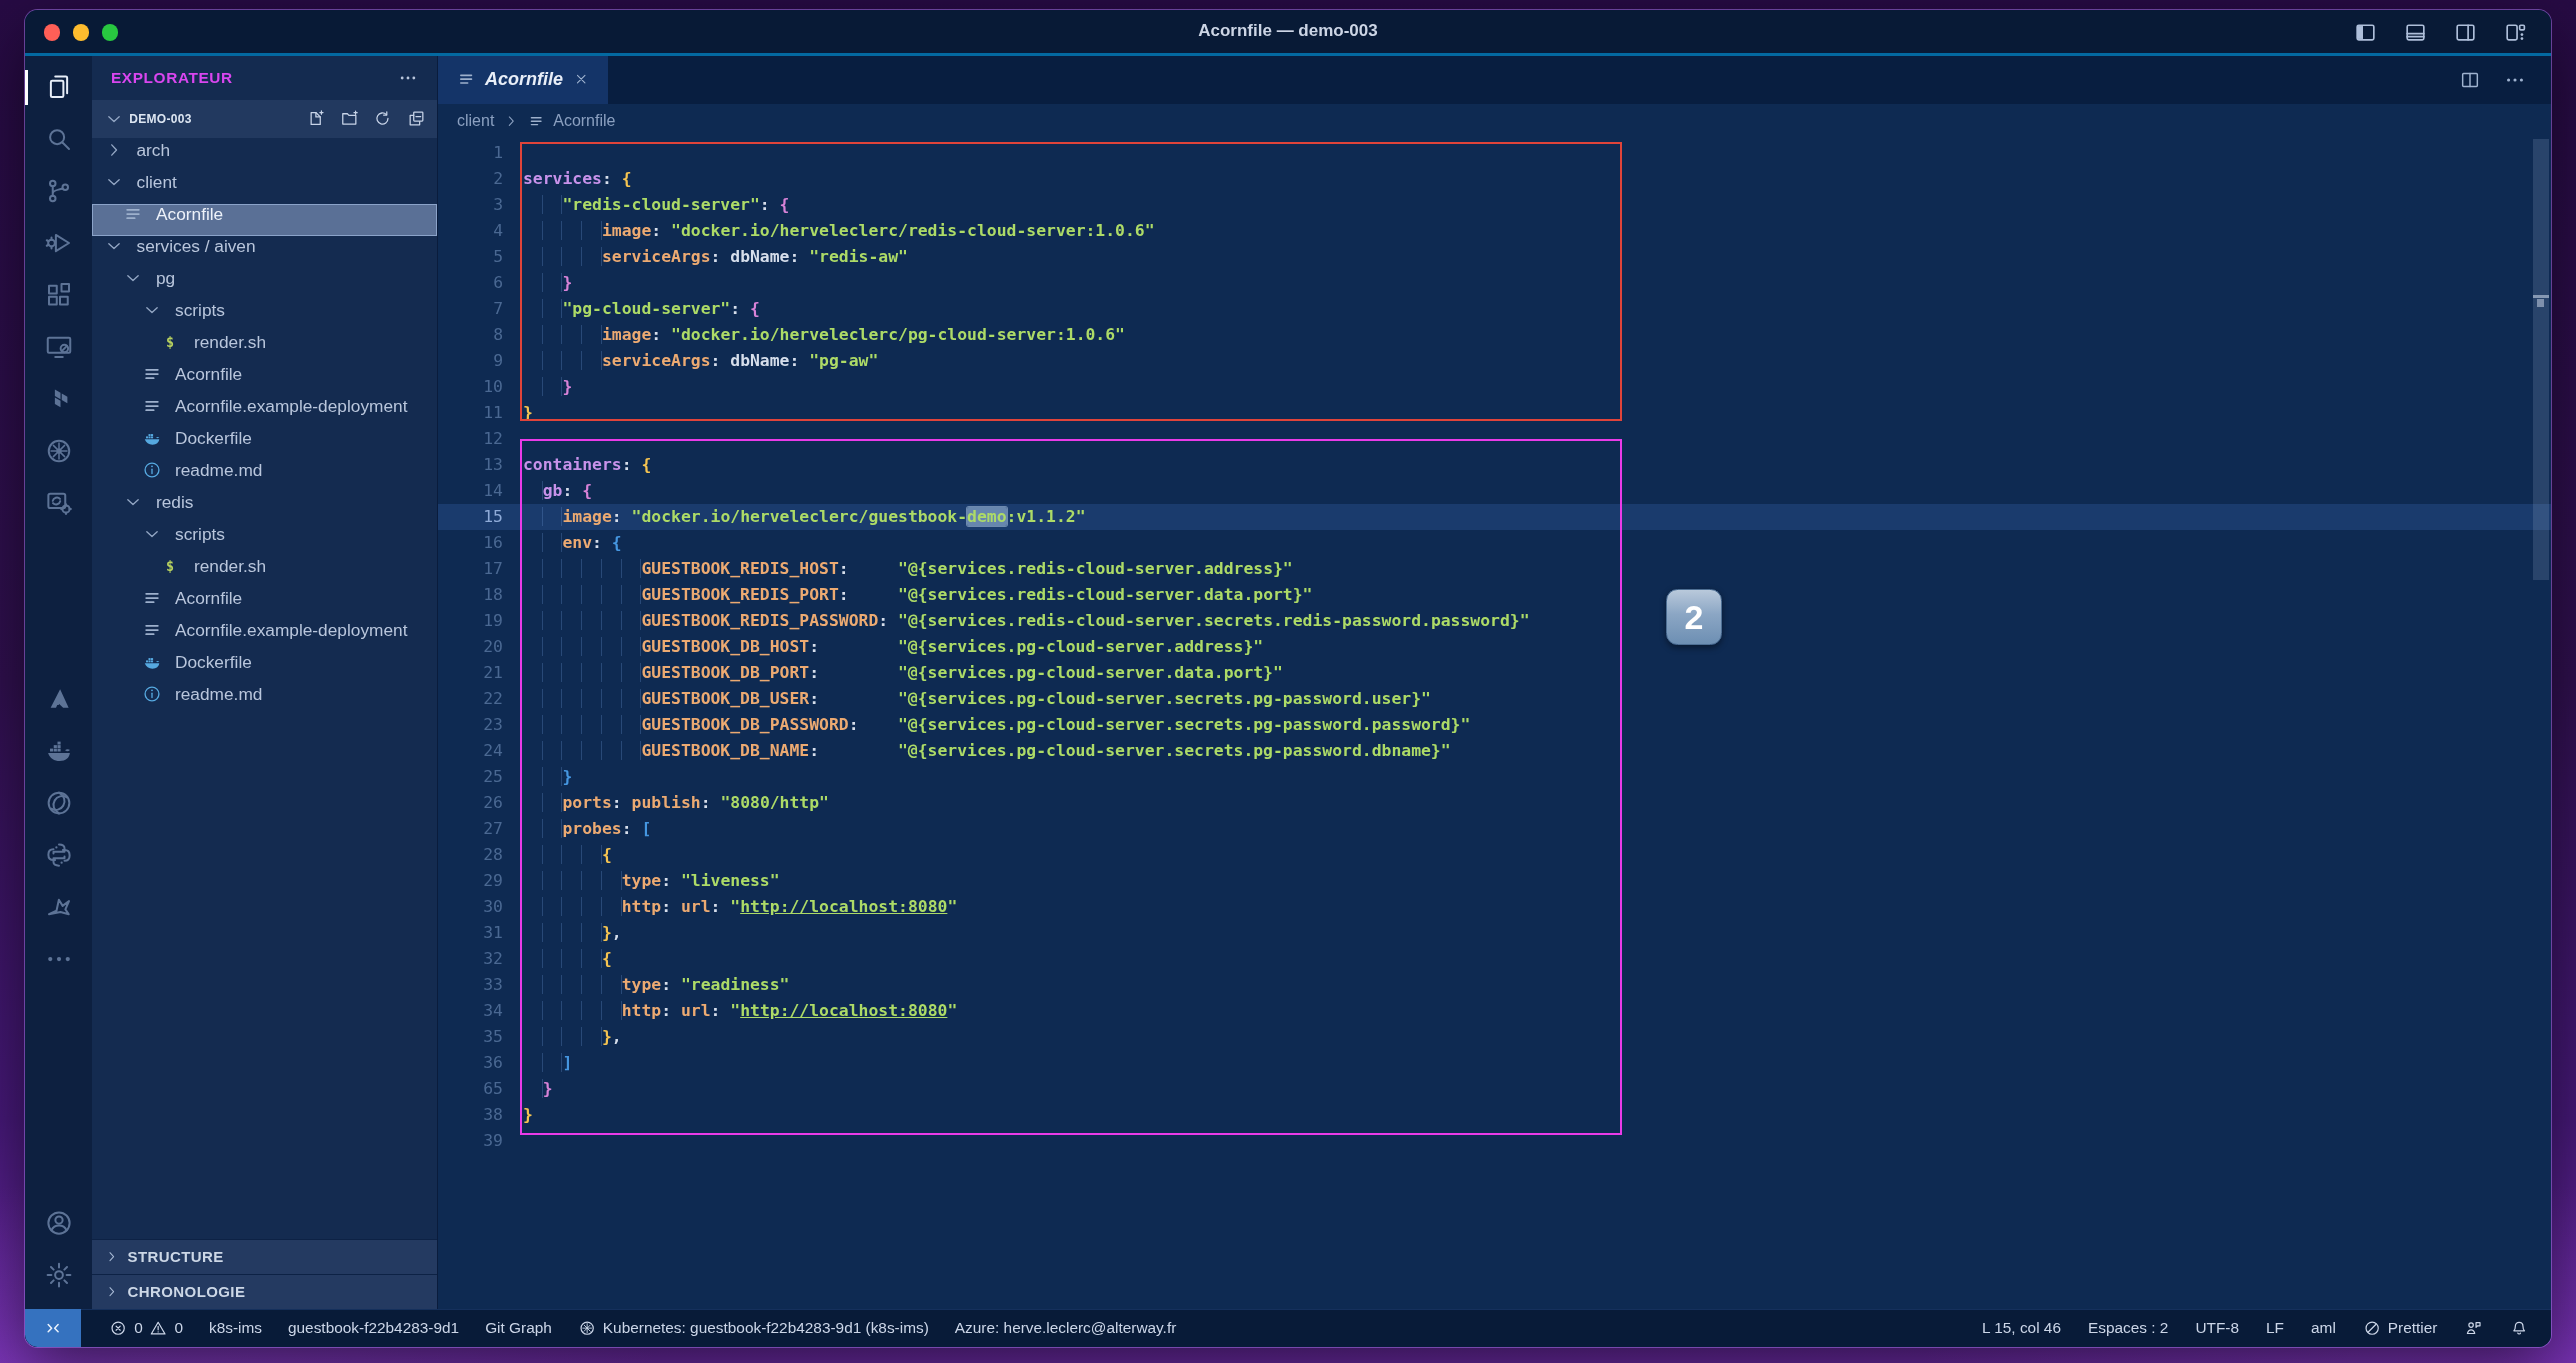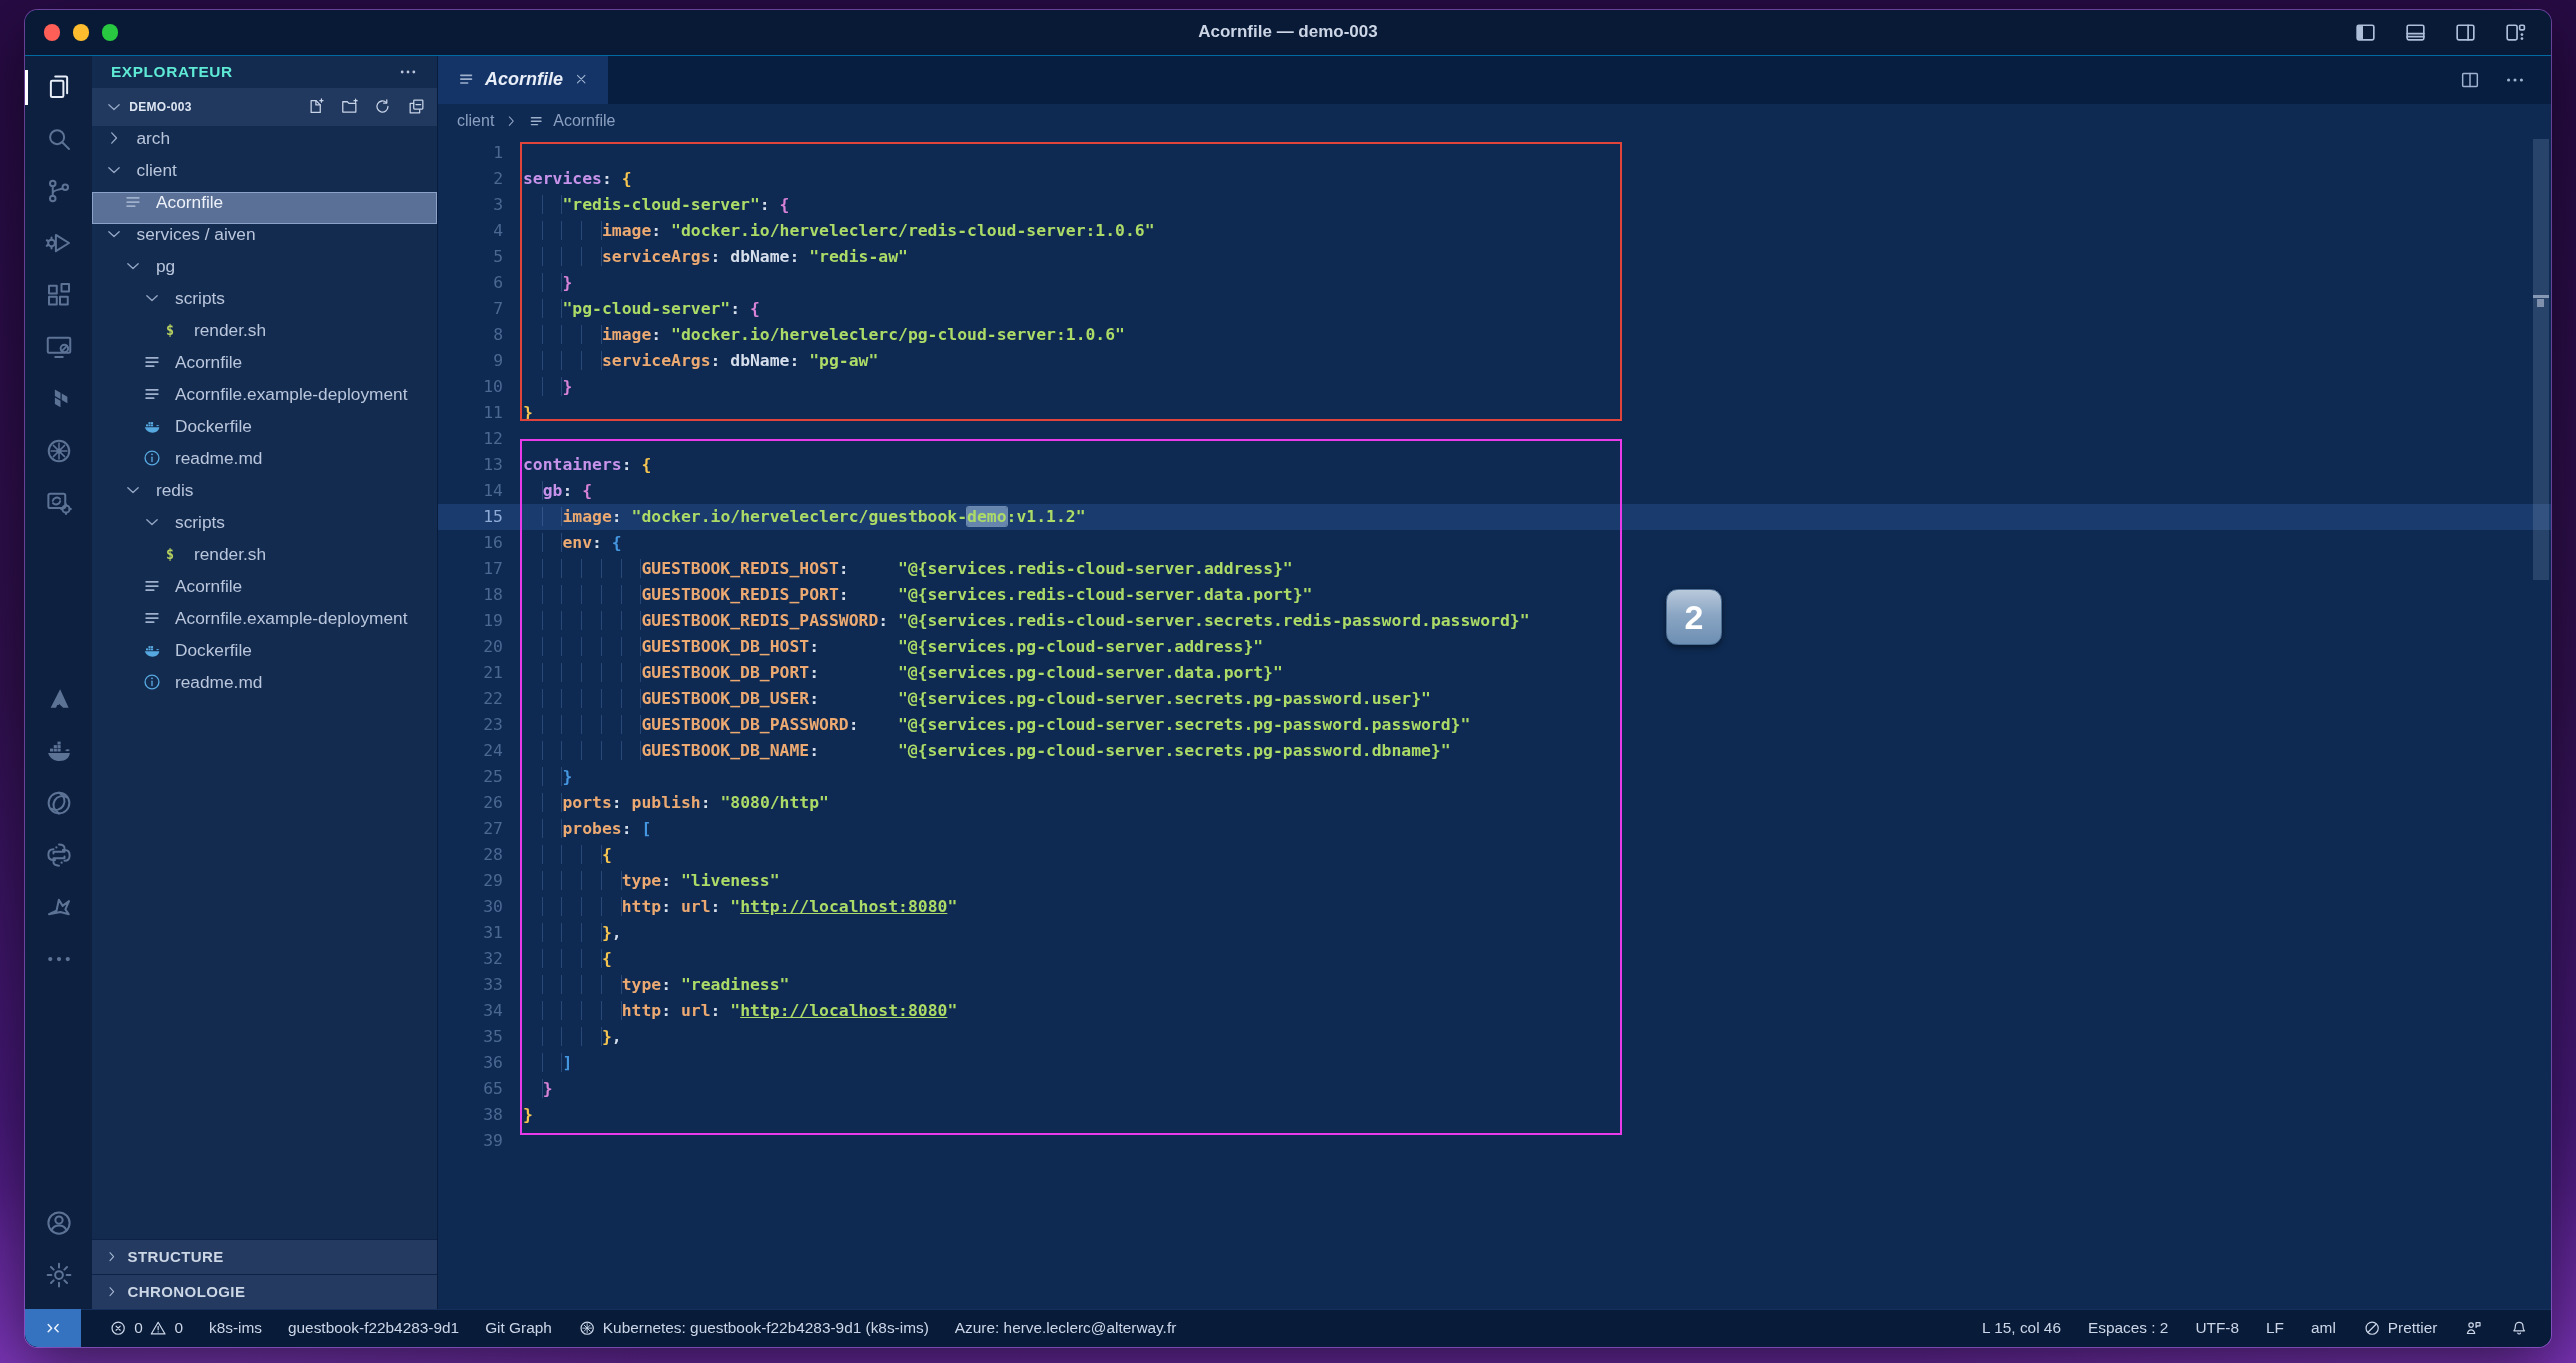--- a/index.html
+++ b/index.html
@@ -12,21 +12,21 @@
       radial-gradient(866px 404px at 94% 104%, rgba(150,70,215,.4), transparent 60%),
       linear-gradient(180deg,#270b44 0%,#30104f 50%,#47197a 82%,#6e2ba8 100%); }
 
   .window { position:absolute; left:25px; right:25px; top:9.6px; bottom:17.3px;
     background:#0e2a52; border-radius:12.5px; overflow:hidden;
     box-shadow:0 0 0 1px rgba(173,122,245,.5), 0 23px 67px rgba(0,0,0,.55);
     display:flex; flex-direction:column; }
 
   
   .titlebar { height:46px; flex:none; background:#081a36; position:relative;
-    display:flex; align-items:center; border-bottom:1px solid #0369a1; }
+    display:flex; align-items:center; border-bottom:3px solid #0369a1; }
   .lights { position:absolute; left:19px; top:0; height:46px; display:flex; align-items:center; gap:12.5px; }
   .light { width:16.4px; height:16.4px; border-radius:50%; display:inline-block; }
   .light.red { background:var(--traffic-red,#ff5f57); }
   .light.yellow { background:var(--traffic-yellow,#febc2e); }
   .light.green { background:var(--traffic-green,#28c840); }
   .win-title { width:100%; text-align:center; color:#ccd5e5; font-size:17px; font-weight:700; }
   .title-actions { position:absolute; right:23px; top:0; height:46px; display:flex; align-items:center; gap:25px; color:#aebfda; }
   .title-actions .ic { width:25px; height:25px; }
 
   
@@ -35,21 +35,21 @@
   .activity { width:67px; flex:none; background:#0d2040; display:flex; flex-direction:column; padding-top:5.8px; }
   .ab-group.gap { margin-top:144px; }
   .ab-bottom { margin-top:auto; padding-bottom:7.7px; }
   .ab-item { width:67px; height:52px; display:flex; align-items:center; justify-content:center; color:#5d7396; position:relative; cursor:pointer; }
   .ab-item .ic { width:30px; height:30px; }
   .ab-item.active { color:#e8eef8; }
   .ab-item.active::before { content:''; position:absolute; left:0; top:8.7px; bottom:8.7px; width:2.9px; background:#ffffff; }
 
   
   .sidebar { width:346px; flex:none; background:#142b50; display:flex; flex-direction:column; border-right:1px solid #0a1c3c; }
-  .sb-header { height:32px; flex:none; display:flex; align-items:center; padding:0 19px; color:#5eead4; font-size:15.4px; font-weight:700; letter-spacing:0.6px; }
+  .sb-header { height:44px; flex:none; display:flex; align-items:center; padding:0 19px; color:#d946ef; font-size:15.4px; font-weight:700; letter-spacing:0.6px; }
   .sb-header .ic { width:20px; height:20px; margin-left:auto; color:#b9c6dc; }
   .sb-section { height:38px; flex:none; background:#22395f; display:flex; align-items:center; gap:5.8px; padding:0 11.5px; color:#dde6f2; }
   .sb-section-label { font-weight:700; font-size:12px; letter-spacing:0.3px; }
   .sb-actions { margin-left:auto; display:flex; gap:14.4px; color:#c8d4e8; }
   .sb-actions .ic { width:19px; height:19px; }
   .tree { flex:1; overflow:hidden; padding-top:2.9px; }
   .tree-row { height:32px; display:flex; align-items:flex-start; gap:13px; color:#b9c6dc; font-size:17.3px; cursor:pointer; white-space:nowrap; }
   .tree-row.selected { background:#5a7096; box-shadow:inset 0 0 0 1px #8ba3c9; color:#edf2fa; }
   .slot { width:20px; height:20px; flex:none; color:#8ba0c0; }
   .chev { color:#94a7c4; }

